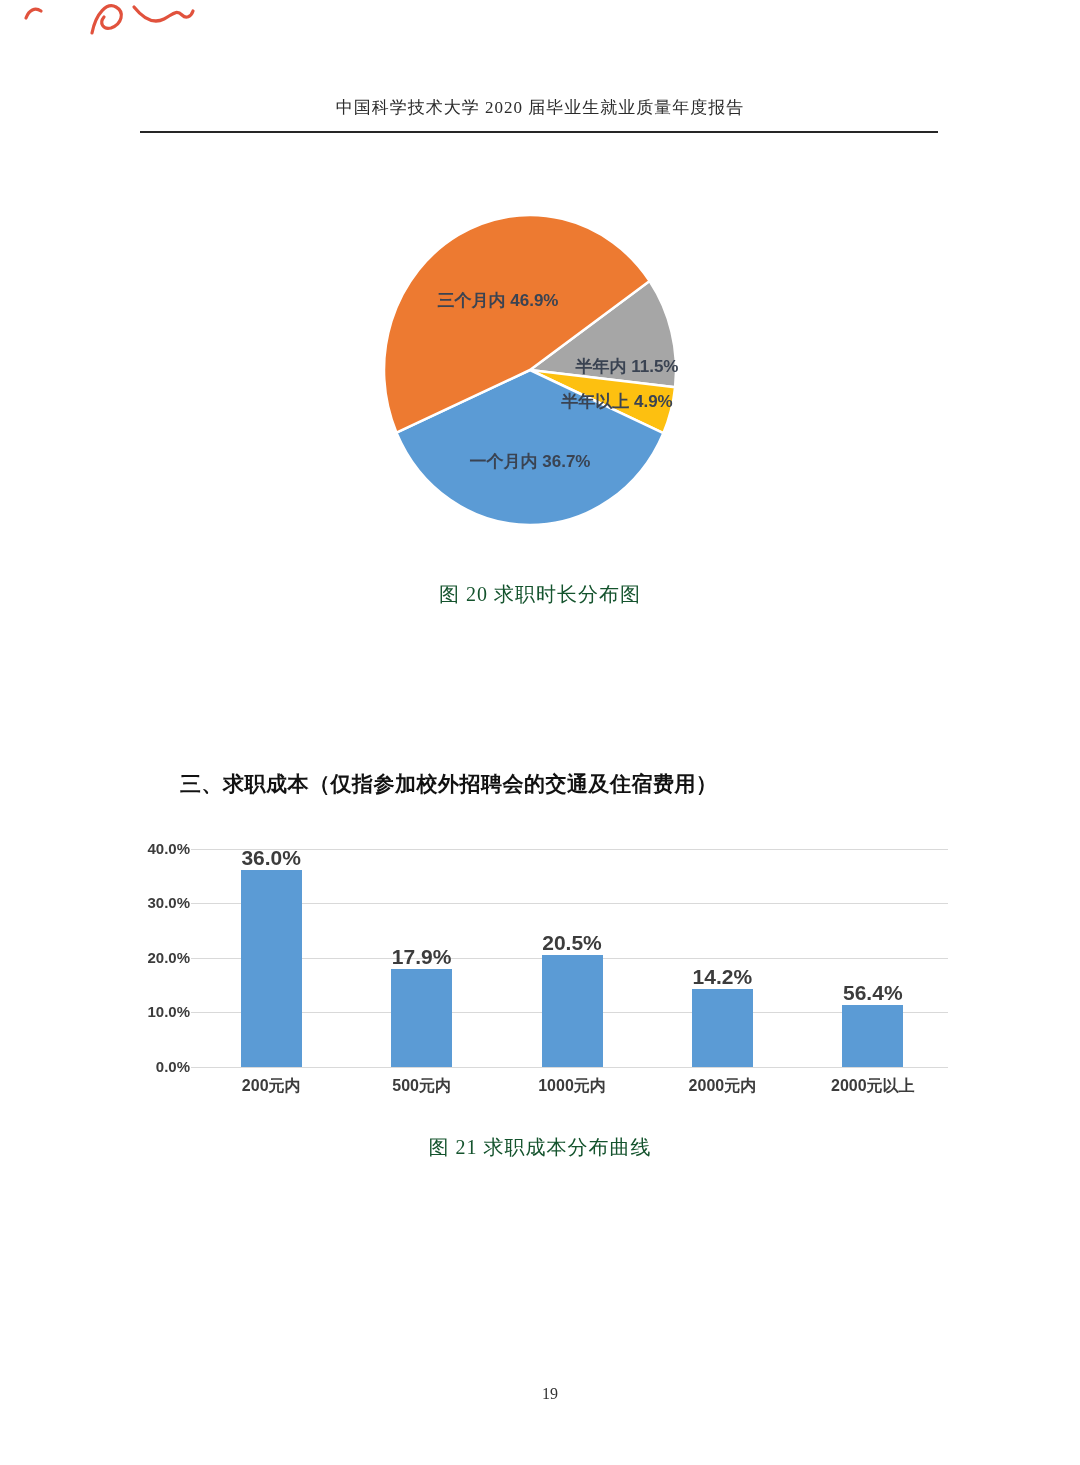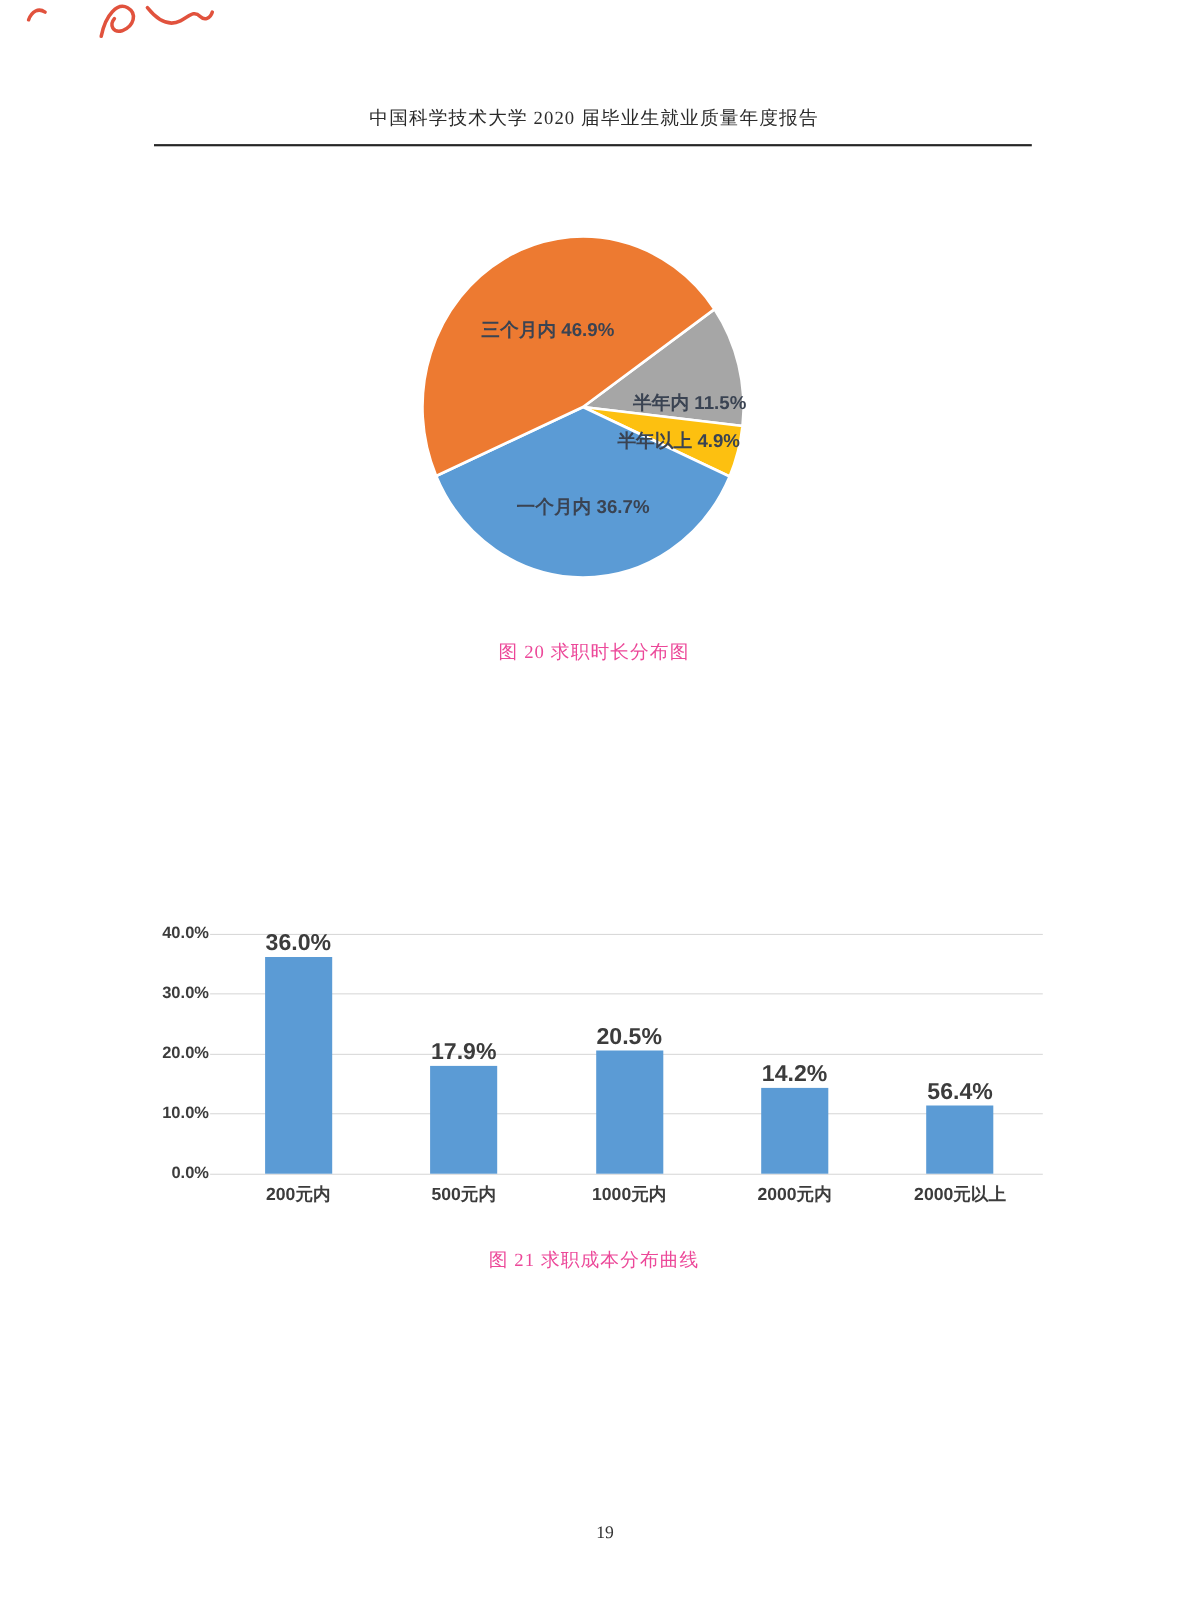--- a/index.html
+++ b/index.html
@@ -59,23 +59,23 @@
   }
   .pie-label-0 { left: 262px; top: 156px; }
   .pie-label-1 { left: 252px; top: 191px; }
   .pie-label-2 { left: 165px; top: 251px; }
   .pie-label-3 { left: 133px; top: 90px;  }
 
   .caption {
     position: absolute;
     left: 0; width: 100%;
     text-align: center;
-    font-size: 17px;
+    font-size: 20px;
     letter-spacing: 1px;
-    color: #ec4899;
+    color: #14532d;
   }
   .caption-1 { top: 581px; }
   .caption-2 { top: 1134px; }
 
   .body-para {
     position: absolute;
     left: 140px; width: 800px;
     font-size: 20px;
     line-height: 46px;
     text-align: justify;
@@ -159,20 +159,21 @@
         <path d="M165,160 L284.60,71.10 A146,155 0 0 1 310.09,177.28 Z" fill="#a6a6a6" stroke="#ffffff" stroke-width="2.5" stroke-linejoin="round"></path>
         <path d="M165,160 L310.09,177.28 A146,155 0 0 1 298.34,223.14 Z" fill="#fdc010" stroke="#ffffff" stroke-width="2.5" stroke-linejoin="round"></path>
         <path d="M165,160 L298.34,223.14 A146,155 0 0 1 31.46,222.65 Z" fill="#5b9bd5" stroke="#ffffff" stroke-width="2.5" stroke-linejoin="round"></path>
         <path d="M165,160 L31.46,222.65 A146,155 0 0 1 284.60,71.10 Z" fill="#ed7a31" stroke="#ffffff" stroke-width="2.5" stroke-linejoin="round"></path>
       </svg>
   <div class="pie-label pie-label-0">半年内 11.5%</div><div class="pie-label pie-label-1">半年以上 4.9%</div><div class="pie-label pie-label-2">一个月内 36.7%</div><div class="pie-label pie-label-3">三个月内 46.9%</div></div>
 
   <div class="caption caption-1">图 20  求职时长分布图</div>
 
 
+  <div class="heading heading-2">三、求职成本（仅指参加校外招聘会的交通及住宿费用）</div>
 
   <div class="bar-chart" id="bar-chart">
       <div class="gridline" style="top: 224px; left: 56px; width: 757px;"></div>
       <div class="ytick" style="top: 213px;">0.0%</div>
       <div class="gridline" style="top: 169.4px; left: 56px; width: 757px;"></div>
       <div class="ytick" style="top: 158.4px;">10.0%</div>
       <div class="gridline" style="top: 114.8px; left: 56px; width: 757px;"></div>
       <div class="ytick" style="top: 103.8px;">20.0%</div>
       <div class="gridline" style="top: 60.2px; left: 56px; width: 757px;"></div>
       <div class="ytick" style="top: 49.2px;">30.0%</div>

